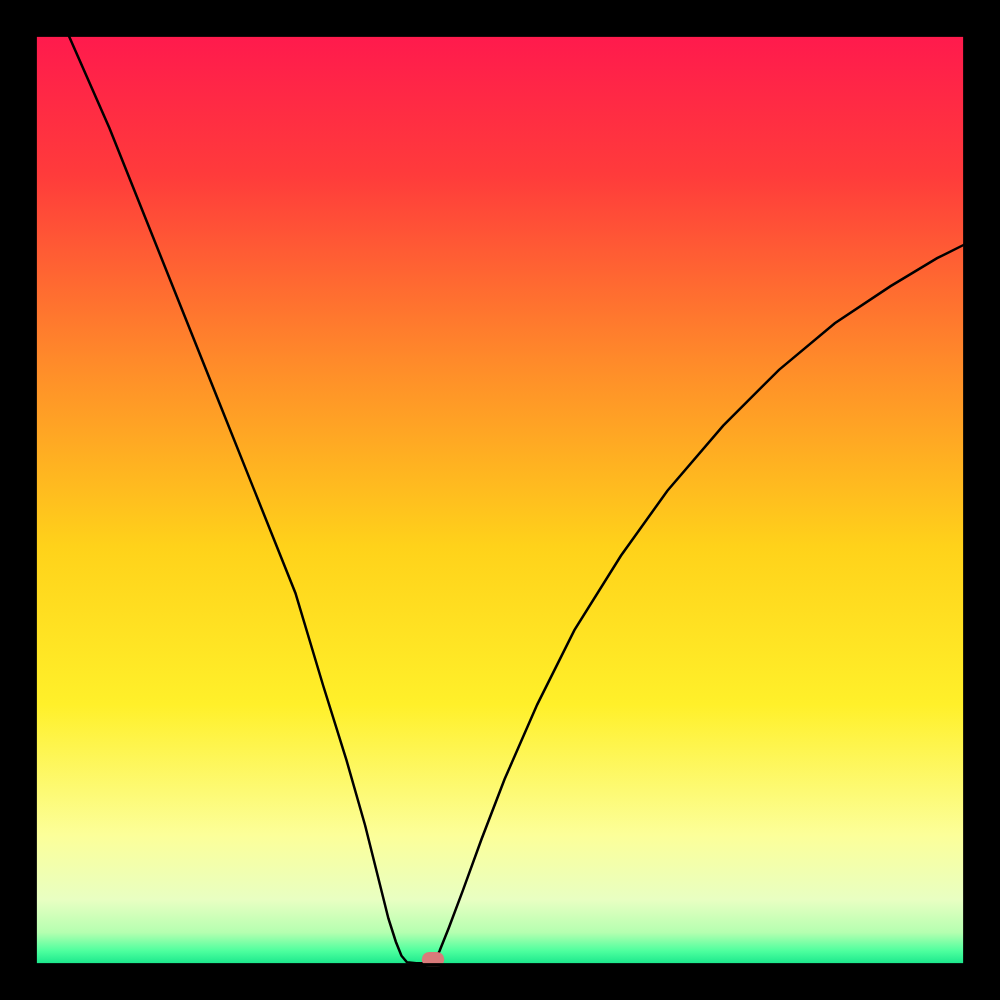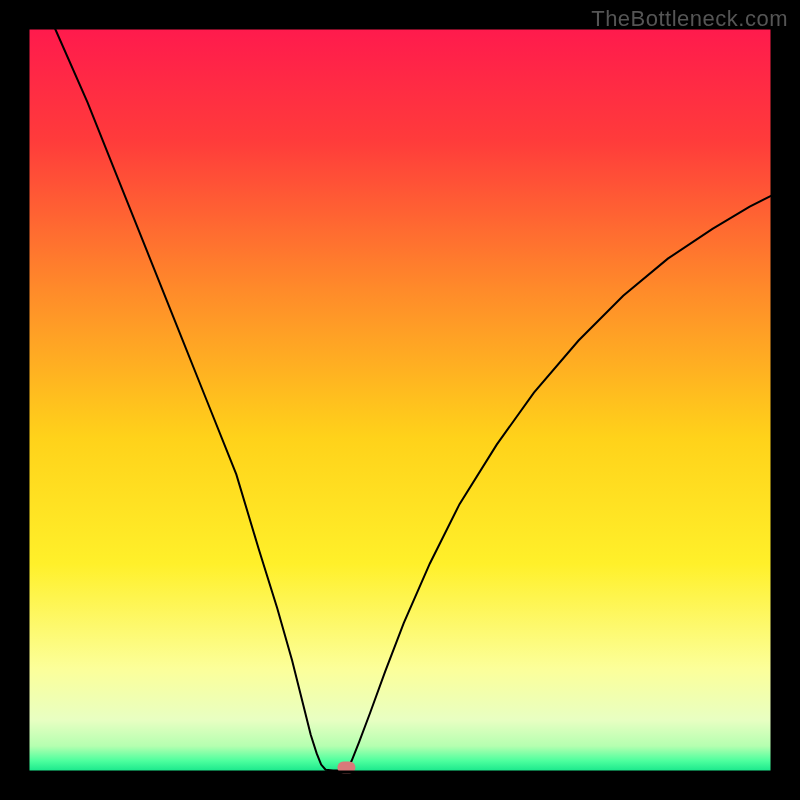--- a/index.html
+++ b/index.html
@@ -27,21 +27,20 @@
     z-index: 10;
   }
   svg {
     display: block;
   }
 </style>
 </head>
 <body>
 
 <div class="container">
-  <div class="watermark">TheBottleneck.com</div>
   <svg id="chart-svg" width="800" height="800" viewBox="0 0 800 800">
     <defs>
       <linearGradient id="bg-grad" x1="0" y1="0" x2="0" y2="1">
           <stop offset="0%" stop-color="#ff1a4d"></stop>
           <stop offset="15%" stop-color="#ff3b3b"></stop>
           <stop offset="35%" stop-color="#ff8a2a"></stop>
           <stop offset="55.00000000000001%" stop-color="#ffd21a"></stop>
           <stop offset="72%" stop-color="#fff02a"></stop>
           <stop offset="86%" stop-color="#fcff99"></stop>
           <stop offset="93%" stop-color="#e8ffc2"></stop>

